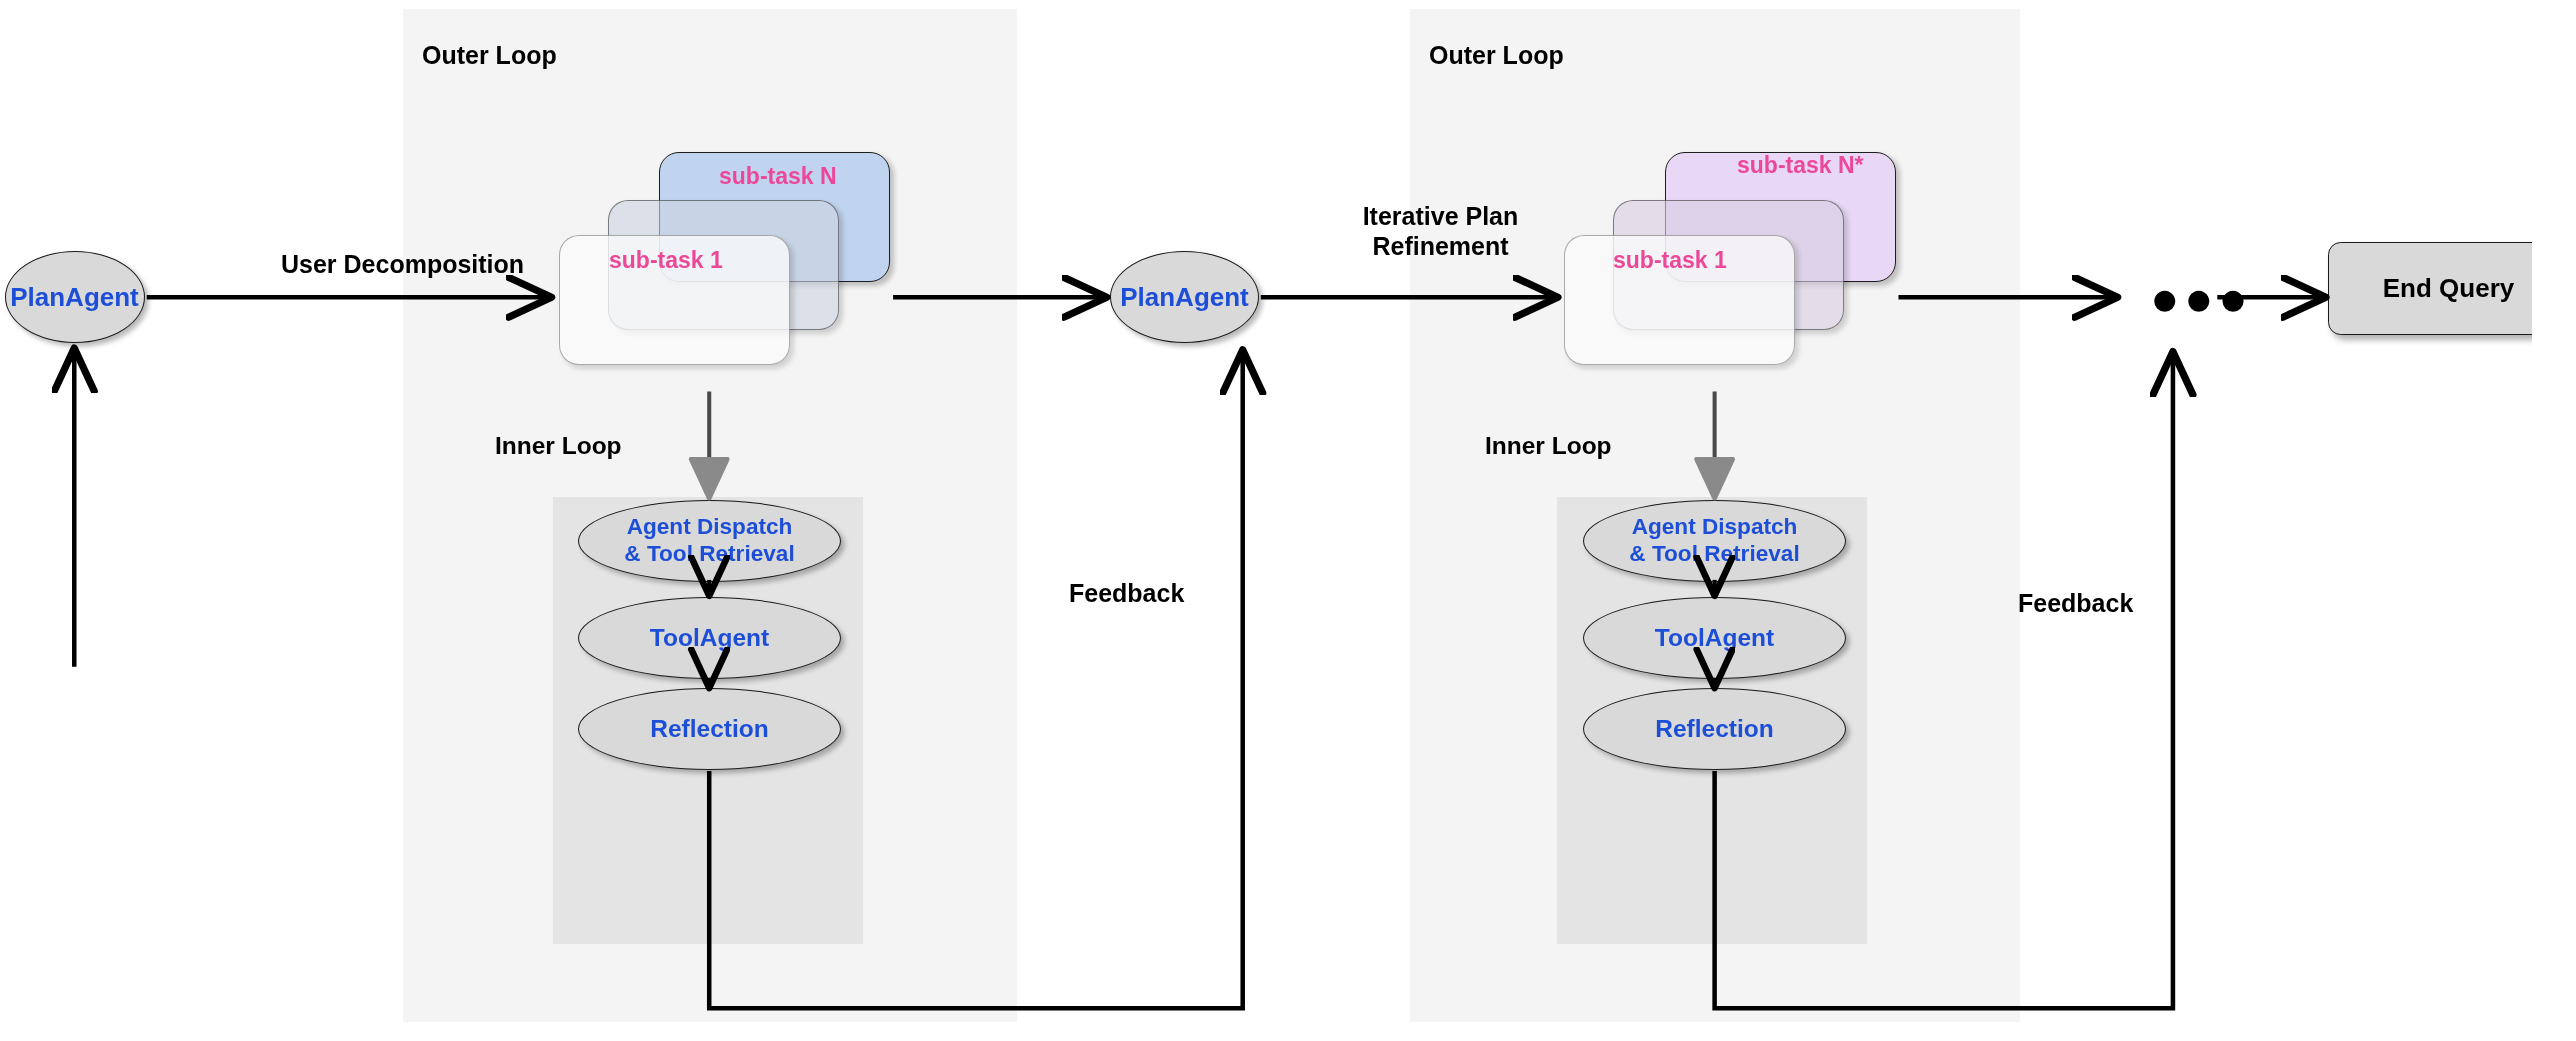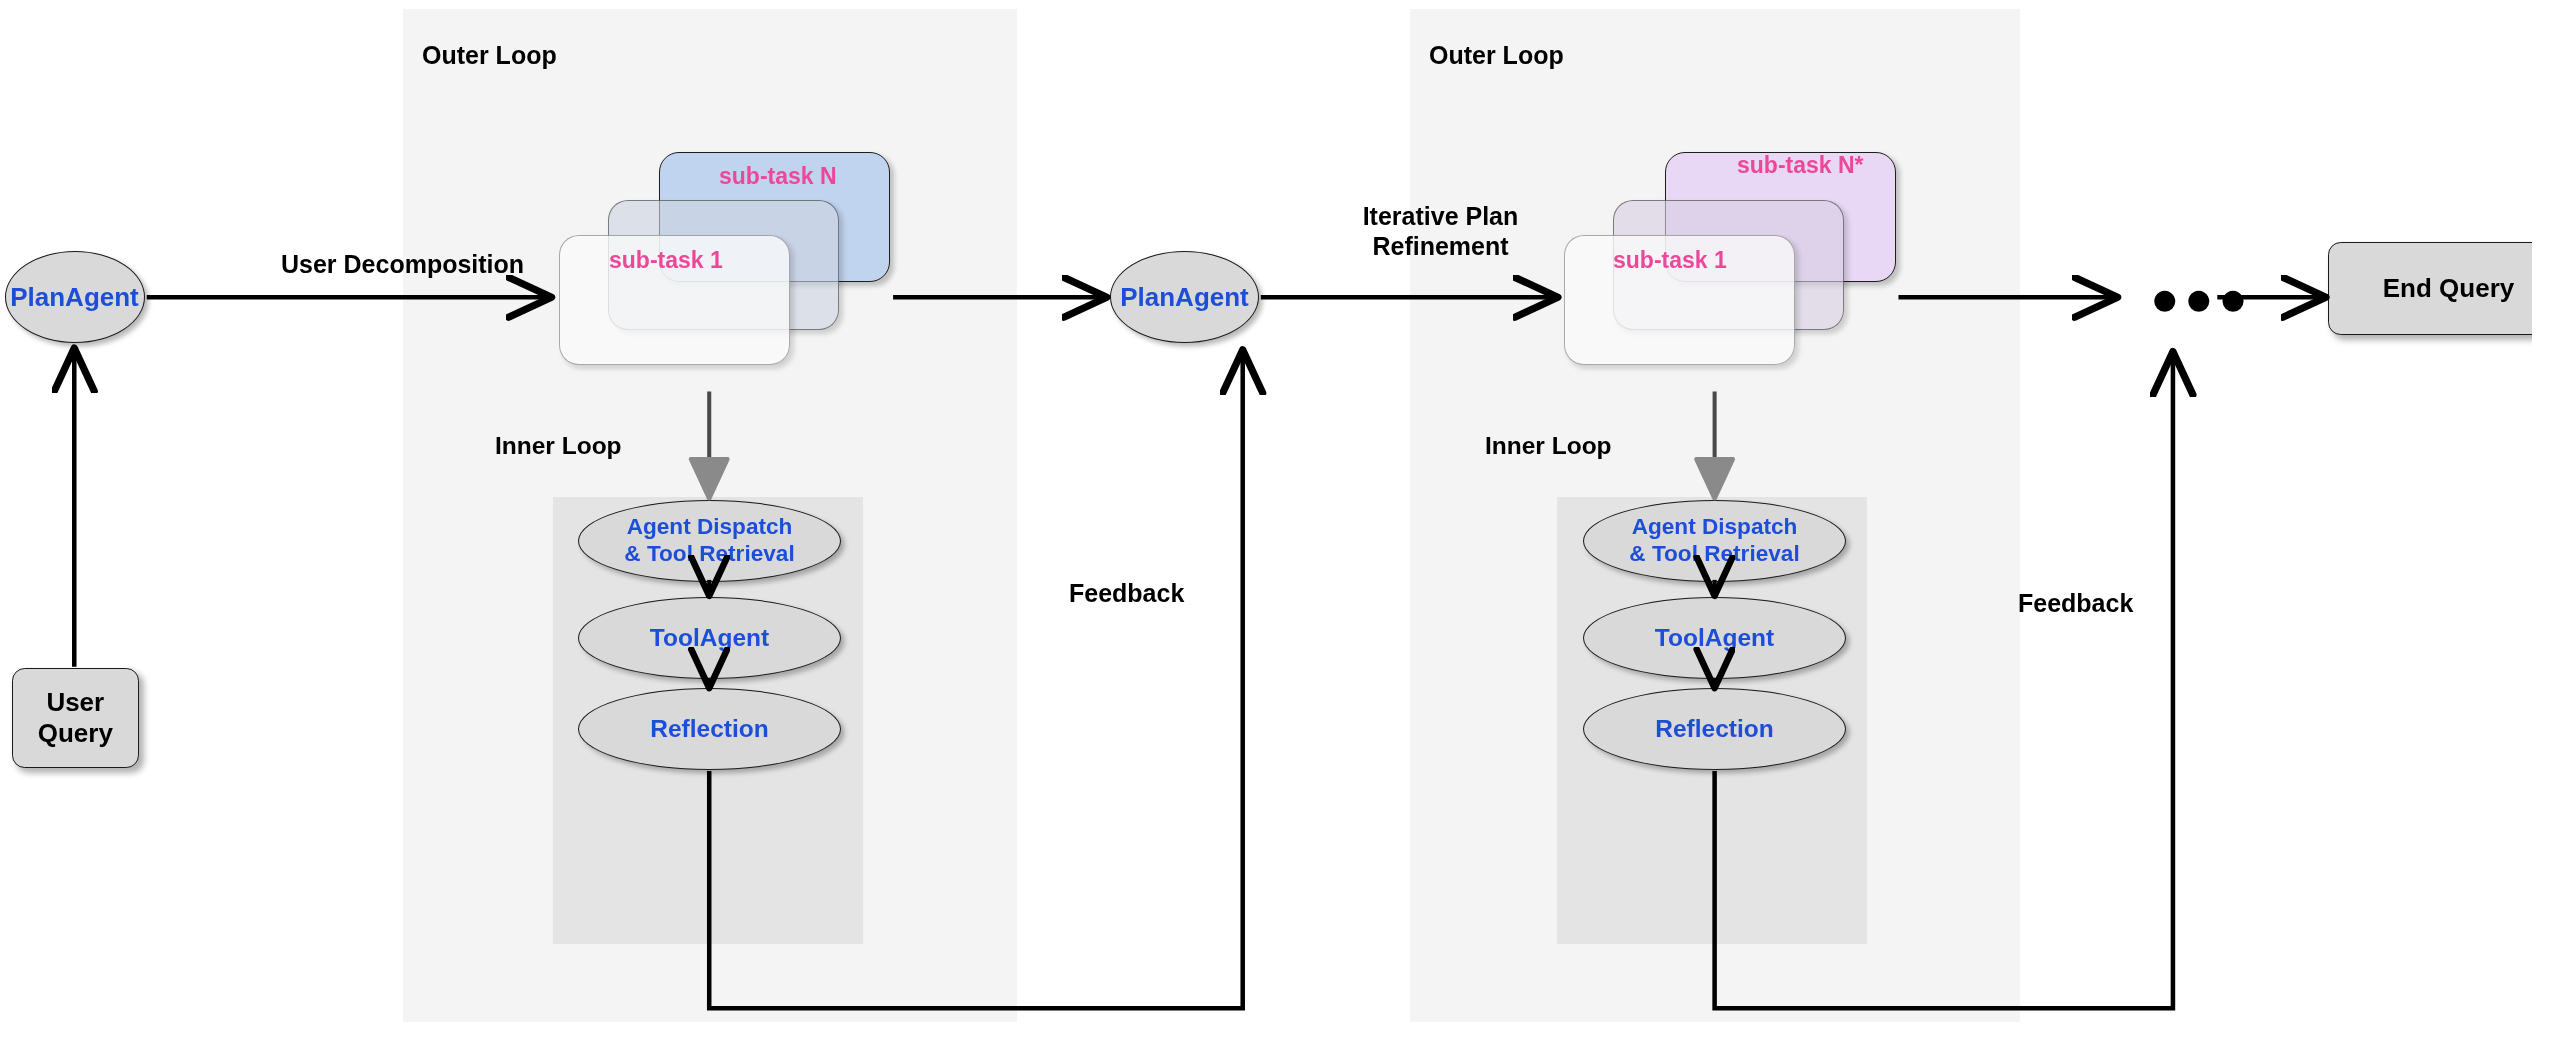--- a/index.html
+++ b/index.html
@@ -135,21 +135,20 @@
               box-shadow:3.6px 3.6px 5.4px rgba(0,0,0,0.22); z-index:10;"></div>
   <div class="card-label" style="left:1721px; top:152px;margin-left:16px;">sub-task N*</div>
   <div class="card" style="left:1613px; top:200px; width:231px; height:130px;
               background:rgba(214,206,226,0.62); border:1.8px solid rgba(40,40,40,0.55);
               box-shadow:3.6px 3.6px 5.4px rgba(0,0,0,0.16); z-index:20;"></div>
   <div class="card" style="left:1564px; top:235px; width:231px; height:130px;
               background:rgba(250,250,250,0.78); border:1.8px solid rgba(60,60,60,0.42);
               box-shadow:3.6px 3.6px 5.4px rgba(0,0,0,0.14); z-index:30;"></div>
   <div class="card-label" style="left:1613px; top:247px;">sub-task 1</div>
 
-  <div class="rbox" style="left:11.8px; top:668px; width:127px; height:100px;">User Query</div>
 
   <div class="ellipse" style="left:4.5px; top:251px; width:140px; height:92px; font-size:26px;">PlanAgent</div>
 
   <div class="ellipse" style="left:1110px; top:251px; width:149px; height:92px; font-size:26px;">PlanAgent</div>
 
   <div class="rbox" style="left:2328px; top:242px; width:241px; height:93px;">End Query</div>
 
   <div class="dots" style="left:2150px; top:274px;">●●●</div>
 
   <div class="ellipse" style="left:578px; top:500px; width:263px; height:82px; font-size:22.6px; flex-direction:column;">

